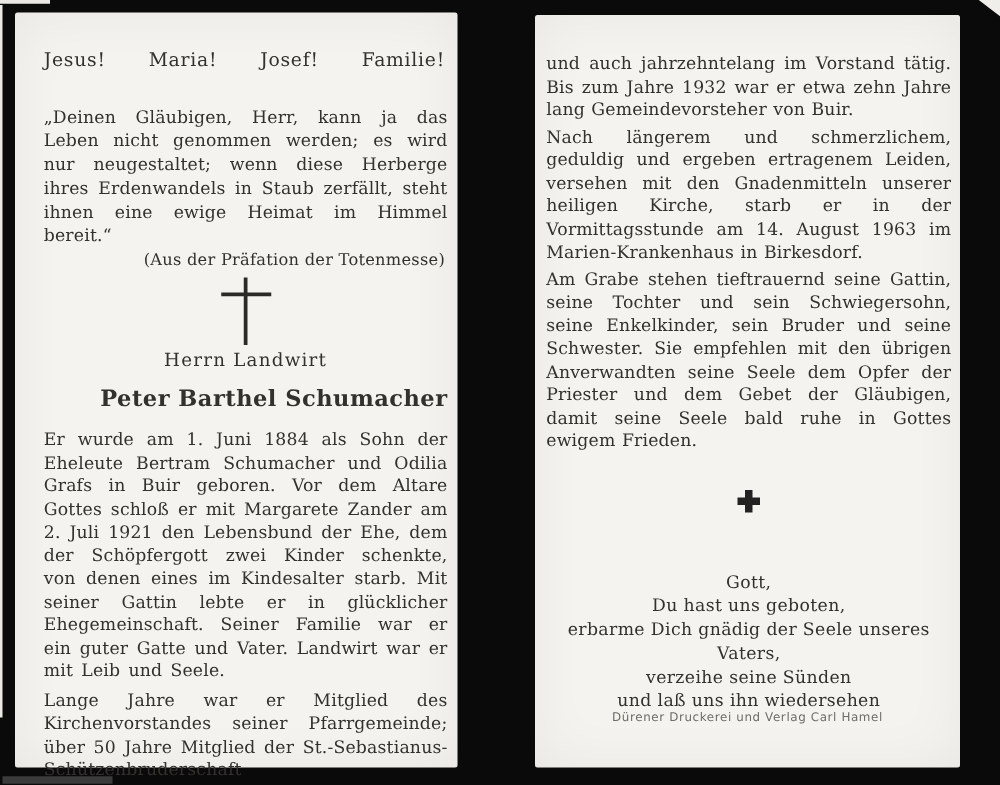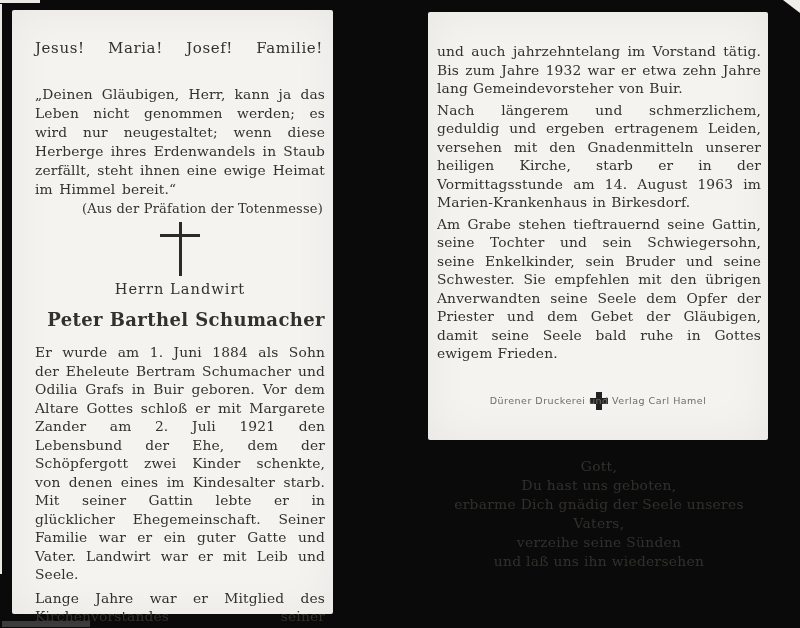--- a/index.html
+++ b/index.html
@@ -12,22 +12,22 @@
   .edge-sliver-left{position:absolute;left:0;top:4px;width:2px;height:570px;background:#e9e8e4;}
   .edge-sliver-top{position:absolute;left:0;top:0;width:40px;height:3px;background:#e9e8e4;}
   .corner-tr{position:absolute;right:0;top:0;width:0;height:0;
     border-top:13px solid #efeeea;border-left:17px solid transparent;}
   .smudge-bottom{position:absolute;left:2px;bottom:1px;width:88px;height:6px;background:#777;opacity:.45;}
 
   .page{
     position:absolute;background:#f4f3ef;color:#33312d;box-sizing:border-box;
     border-radius:2px;box-shadow:inset 0 0 45px rgba(0,0,0,0.05);
   }
-  .page-left{left:12px;top:10px;width:321px;height:604px;padding:28px 8px 0 23px;}
-  .page-right{left:428px;top:12px;width:340px;height:428px;padding:30px 7px 0 9px;}
+  .page-left{left:12px;top:10px;width:354px;height:604px;padding:28px 8px 0 23px;}
+  .page-right{left:428px;top:12px;width:340px;height:602px;padding:30px 7px 0 9px;}
 
   .invocation{display:flex;justify-content:space-between;
     font-size:15px;letter-spacing:.6px;line-height:20px;padding-right:2px;}
 
   .jp{margin:0;text-align:justify;font-size:13.8px;line-height:18.5px;
     word-spacing:2px;letter-spacing:.15px;}
   .page-right .jp{word-spacing:.6px;margin-bottom:3px;}
 
   .quote{margin-top:27px;line-height:19px;}
   .attribution{text-align:right;font-size:13px;line-height:19px;letter-spacing:.2px;padding-right:2px;}

